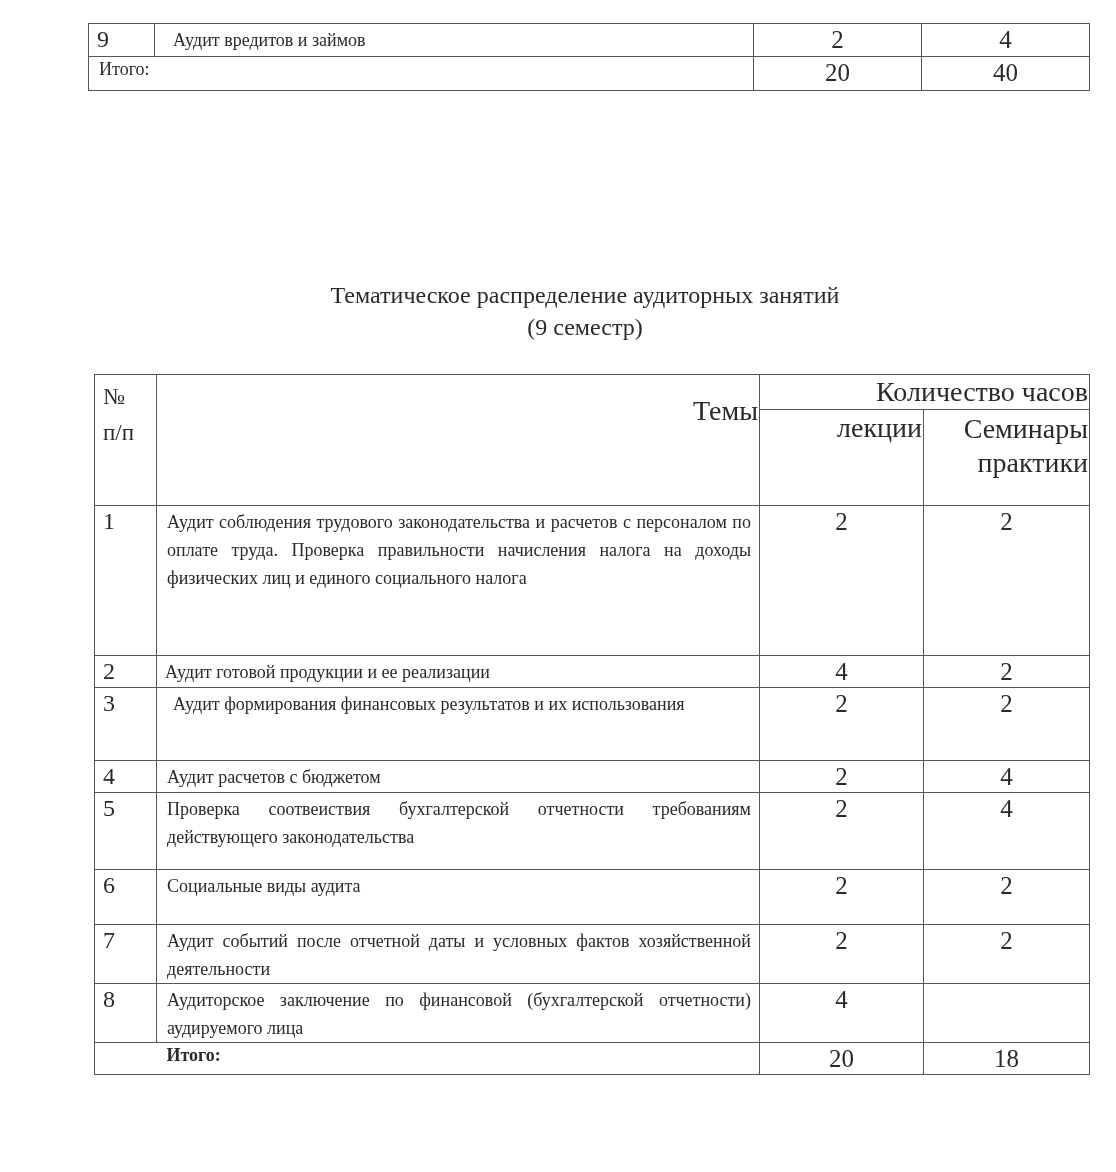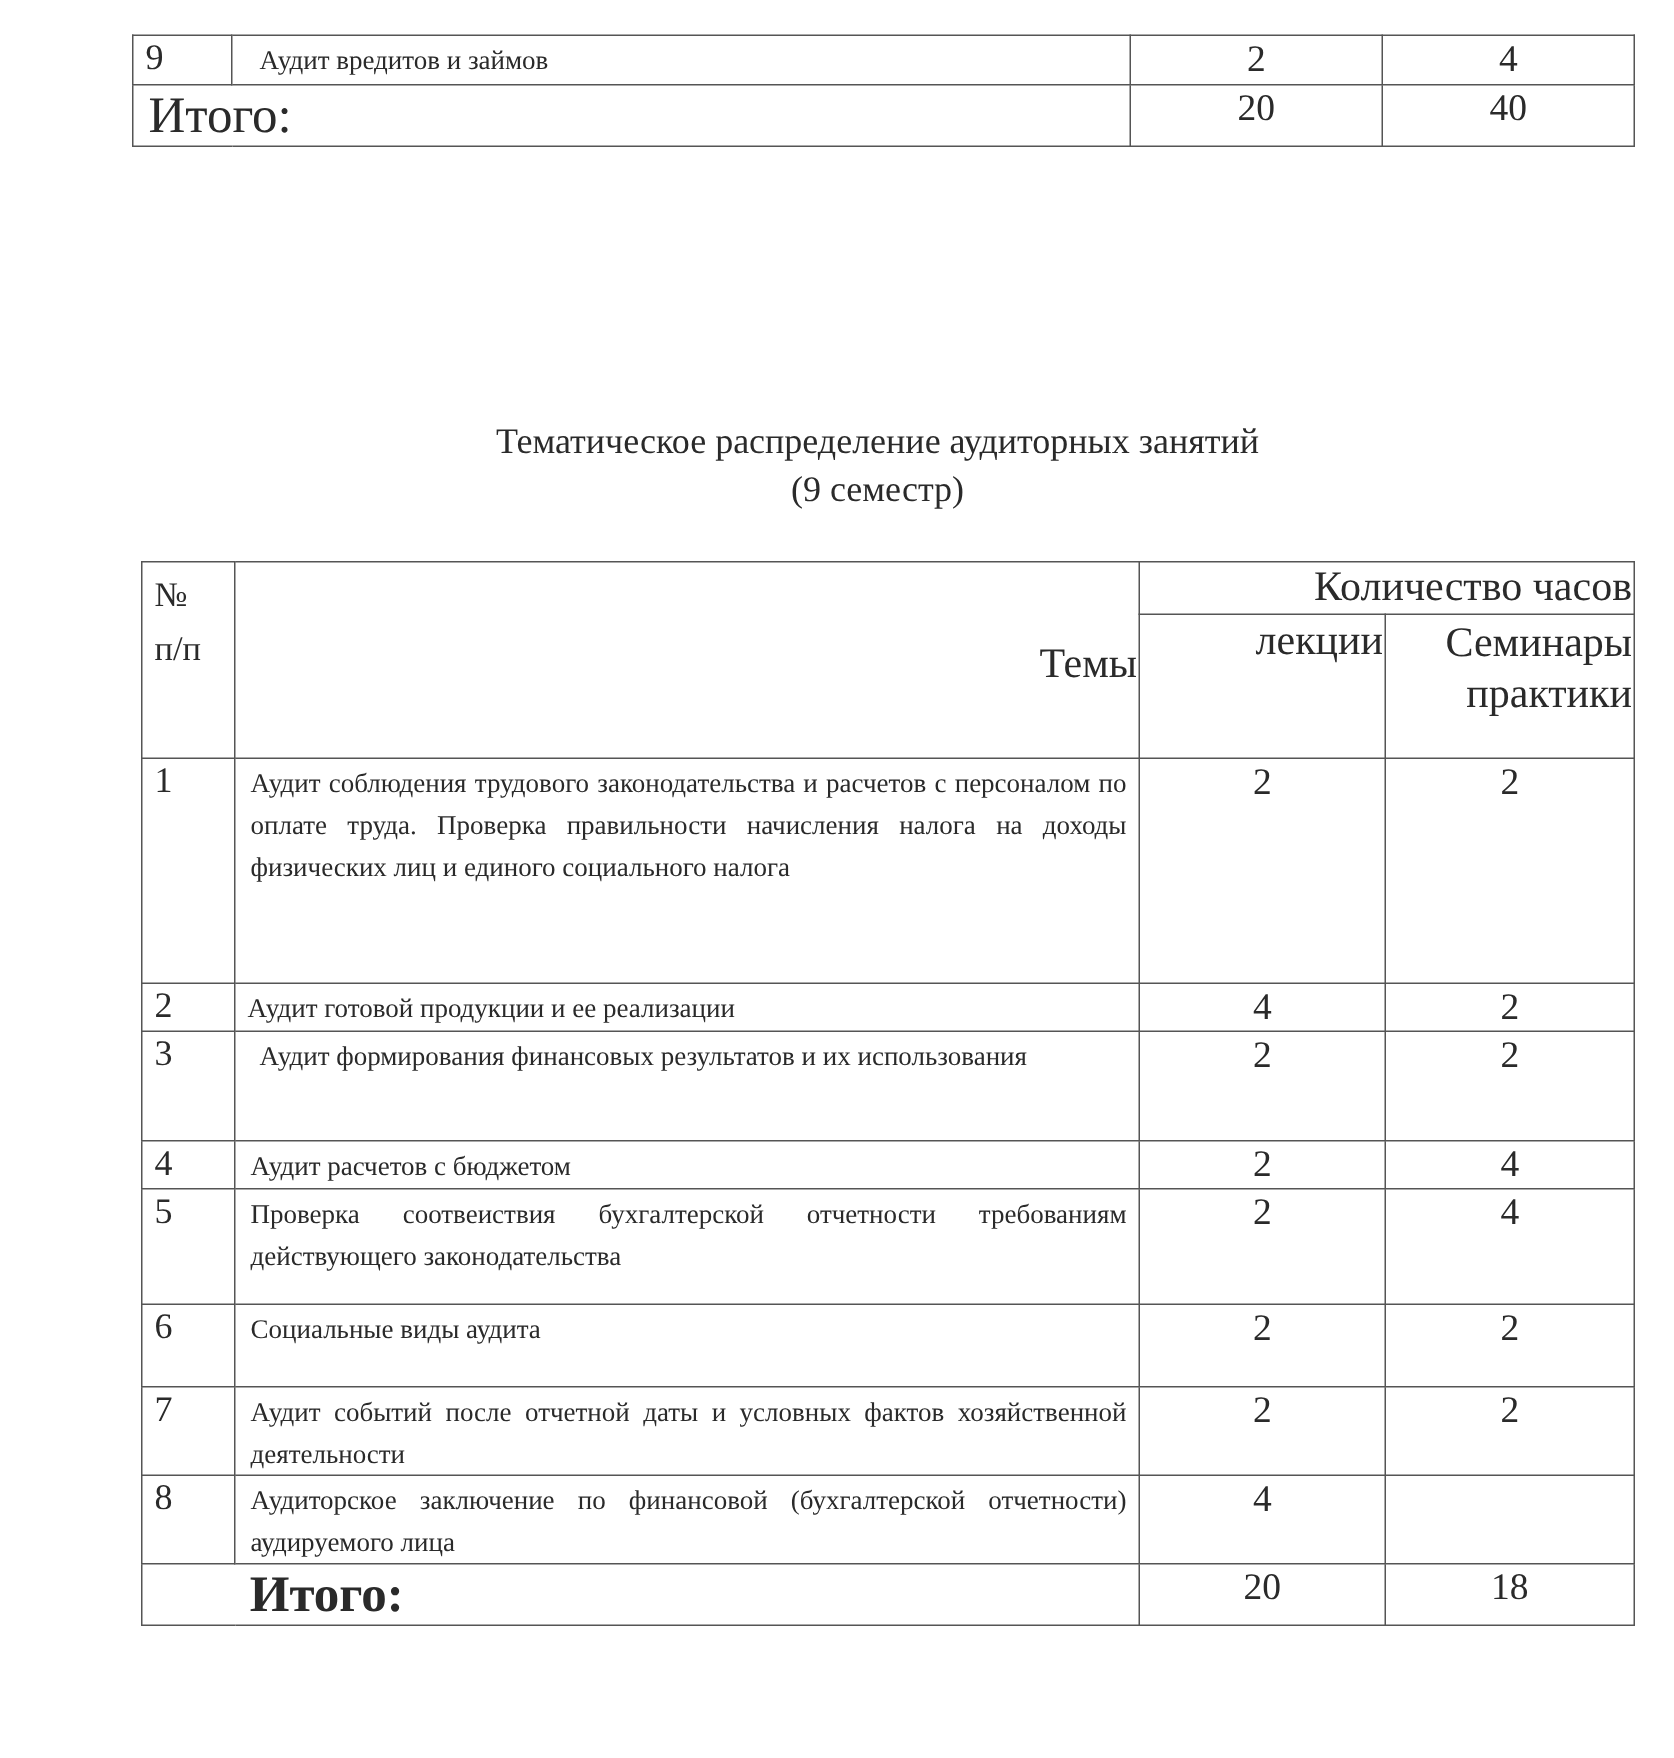--- a/index.html
+++ b/index.html
@@ -8,21 +8,21 @@
     font-family: "Liberation Serif", "DejaVu Serif", serif;
     color: #2a2a2a;
   }
   table { border-collapse: collapse; position: absolute; table-layout: fixed; }
   td, th { border: 1.5px solid #555; vertical-align: top; font-weight: normal; }
   .t1 { left: 88px; top: 23px; width: 1001px; }
   .t2 { left: 94px; top: 374px; width: 995px; }
   .num { font-size: 24px; padding: 2px 0 0 8px; }
   .topic { font-size: 18px; line-height: 28px; padding: 2px 8px 0 10px; text-align: justify; text-align-last: left; }
   .val { font-size: 25px; text-align: center; padding-top: 2px; }
-  .total-label { font-size: 34px; padding: 2px 16px 0 10px; margin-left: 36px; }
+  .total-label { font-size: 18px; padding: 2px 16px 0 10px; margin-left: 36px; }
   .bold { font-weight: bold; }
   .title {
     position: absolute; left: 0; width: 1170px; text-align: center;
     font-size: 24px; line-height: 32px; top: 279px; color: #2a2a2a;
   }
   .hdr { font-size: 28px; text-align: right; }
   .hdr-num { font-size: 23px; padding: 4px 0 0 8px; line-height: 36px; }
 </style>
 </head>
 <body>
@@ -60,21 +60,21 @@
       <col style="width:603px">
       <col style="width:164px">
       <col style="width:166px">
     </colgroup>
   <tbody>
       <tr style="height:35px">
     <th rowspan="2" class="hdr-num" style="text-align:left">
       <div>№</div>
       <div>п/п</div>
     </th>
-    <th rowspan="2" class="hdr" style="padding-top:52px">Темы</th>
+    <th rowspan="2" class="hdr" style="padding-top:20px">Темы</th>
     <th colspan="2" class="hdr" style="vertical-align:middle">Количество часов</th>
   </tr>
   <tr style="height:96px">
     <th class="hdr" style="padding-top:2px">лекции</th>
     <th class="hdr" style="padding-top:2px;line-height:34px">
       <div>Семинары</div>
       <div>практики</div>
     </th>
   </tr>
   <tr style="height:150px">

